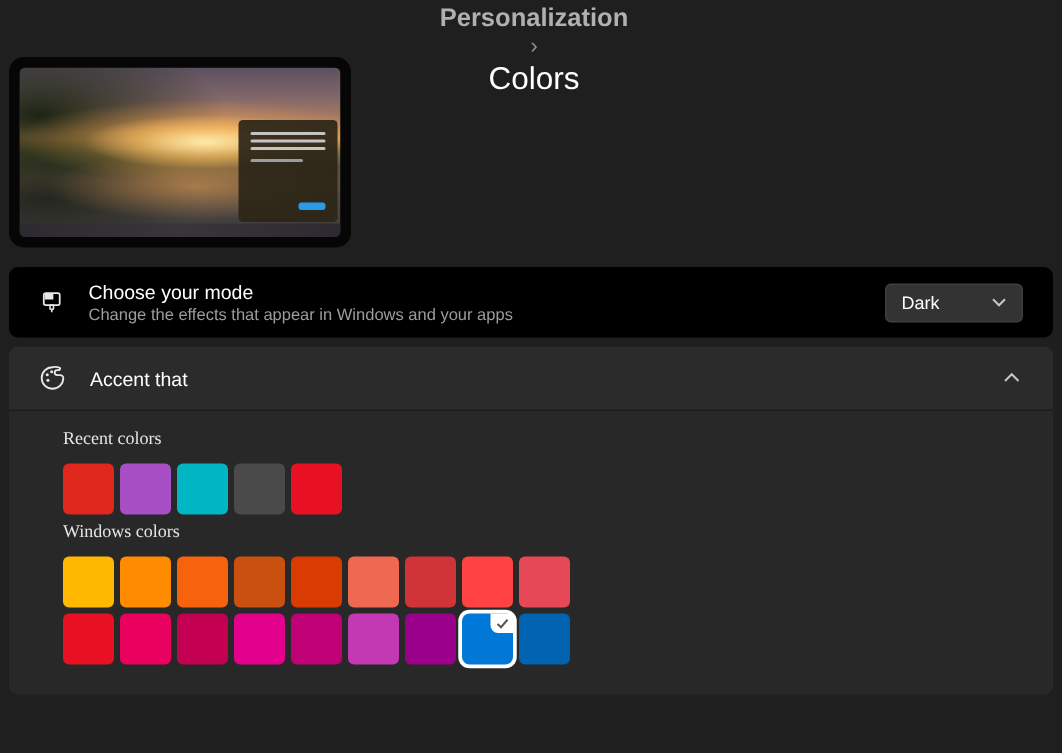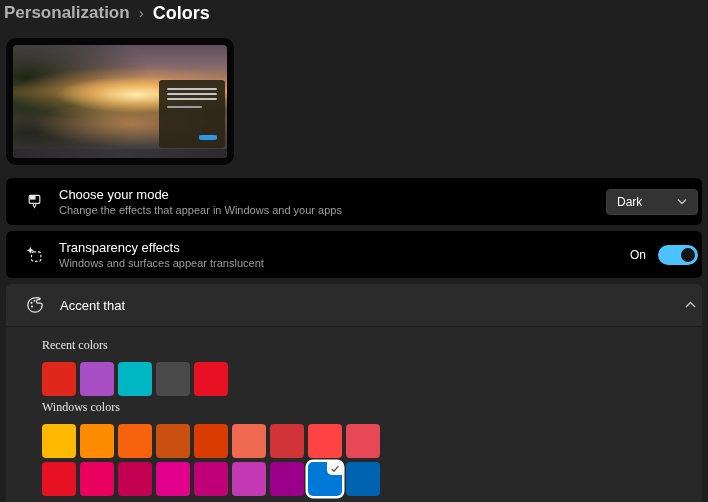--- a/index.html
+++ b/index.html
@@ -8,25 +8,25 @@
     background:#1f1f1f;
     font-family:"Liberation Sans", sans-serif;
     color:#ffffff;
     overflow:hidden;
     position:relative;
   }
 
   
   .breadcrumb {
     display:flex; align-items:center;
-    padding:2px 0 0 4px; height:24px;
+    padding:2px 0 0 4px; height:24px;flex-direction:column;
   }
   .crumb-parent { font-size:17px; font-weight:600; color:#b0b0b0; cursor:pointer; }
   .crumb-sep    { font-size:15px; color:#8f8f8f; margin:0 9px; padding-bottom:2px; }
-  .crumb-current{ font-size:18px; font-weight:700; color:#ffffff; }
+  .crumb-current{ font-size:21px; font-weight:400; color:#ffffff; }
 
   
   .preview-frame {
     margin:14px 0 0 6px;
     width:228px; height:127px;
     background:#060606;
     border-radius:10px;
     padding:7px;
   }
   .wallpaper {
@@ -61,21 +61,21 @@
   
   .cards { margin:13px 6px 0 6px; width:696px; }
   .row-card {
     height:47px; background:#000000; border-radius:6px;
     display:flex; align-items:center; margin-bottom:6px;
   }
   .row-icon { margin:0 16px 0 20px; display:flex; align-items:center; }
   .row-text { display:flex; flex-direction:column; gap:2px; }
   .row-title { font-size:13px; color:#ffffff; }
   .row-subtitle { font-size:11px; color:#9d9d9d; }
-  .row-control { margin-left:auto; margin-right:4px; display:flex; align-items:center; gap:12px; }
+  .row-control { margin-left:auto; margin-right:20px; display:flex; align-items:center; gap:12px; }
 
   .dropdown {
     min-width:92px; height:26px;
     background:#333333; border:1px solid #3f3f3f; border-radius:4px;
     display:flex; align-items:center; justify-content:space-between;
     padding:0 10px; font-size:12px; color:#ffffff; cursor:pointer;
   }
   .dropdown .dd-chevron { margin-left:14px; display:flex; }
 
   .toggle-label { font-size:12px; color:#ffffff; }
@@ -155,38 +155,20 @@
         <span>Dark</span>
         <span class="dd-chevron">
           <svg width="10" height="7" viewBox="0 0 10 7">
               <polyline points="1,1.5 5,5.5 9,1.5" fill="none" stroke="#c8c8c8" stroke-width="1.3"></polyline>
             </svg>
         </span>
       </div>
     </div>
   </div>
 
-  <div class="row-card">
-    <span class="row-icon">
-      <svg width="17" height="17" viewBox="0 0 16 16" fill="none">
-        <path d="M4.1 0.8 L5.1 3.1 L7.4 4.1 L5.1 5.1 L4.1 7.4 L3.1 5.1 L0.8 4.1 L3.1 3.1 Z" fill="#e8e8e8"></path>
-        <rect x="5.2" y="5.6" width="8.8" height="8.8" rx="2" stroke="#e8e8e8" stroke-width="1.1" stroke-dasharray="2.4 1.7"></rect>
-      </svg>
-    </span>
-    <div class="row-text">
-      <span class="row-title">Transparency effects</span>
-      <span class="row-subtitle">Windows and surfaces appear translucent</span>
-    </div>
-    <div class="row-control">
-      <span class="toggle-label">On</span>
-      <div class="toggle">
-        <div class="knob"></div>
-      </div>
-    </div>
-  </div>
 
   <div class="accent-card">
     <div class="accent-header">
       <span class="row-icon">
         <svg width="18" height="18" viewBox="0 0 16 16" fill="none">
           <path d="M8 1.6 a6.4 6.4 0 1 0 6.4 6.4 c0-1.1-0.9-1.7-1.9-1.7 h-1.7 a1.5 1.5 0 0 1 0-3 h0.5 c0.9 0 1.3-0.5 1.2-1.2 A6.4 6.4 0 0 0 8 1.6 Z" stroke="#e8e8e8" stroke-width="1.1"></path>
           <circle cx="4.9" cy="6.1" r="0.9" fill="#e8e8e8"></circle>
           <circle cx="7.5" cy="4.3" r="0.9" fill="#e8e8e8"></circle>
           <circle cx="5.3" cy="9.4" r="0.9" fill="#e8e8e8"></circle>
         </svg>

